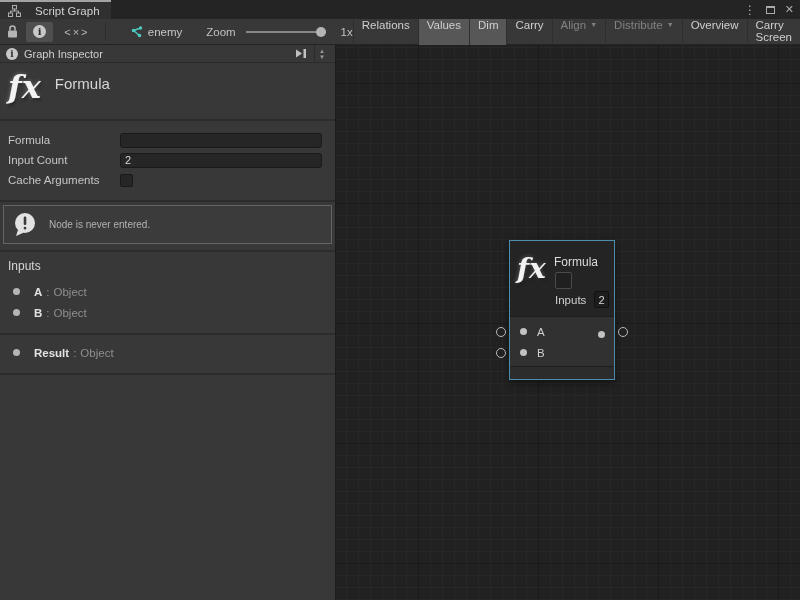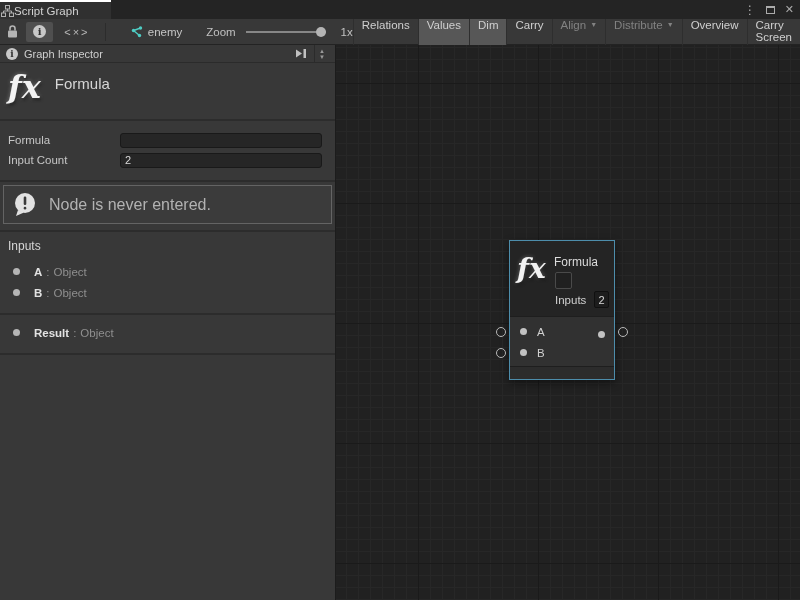--- a/index.html
+++ b/index.html
@@ -2,22 +2,22 @@
 <html><head>
 <meta charset="utf-8">
 <style>
   * { margin:0; padding:0; box-sizing:border-box; }
   html,body { width:800px; height:600px; overflow:hidden; background:#282828;
     font-family:"Liberation Sans", sans-serif; -webkit-font-smoothing:antialiased; }
   .window { width:800px; height:600px; display:flex; flex-direction:column; }
 
   
   .tab-bar { height:19px; background:#242424; display:flex; align-items:stretch; position:relative; }
-  .tab { width:111px; background:#303030; border-top:2px solid #ffffff; display:flex; align-items:center;
-         gap:0; padding:0 1px; color:#d2d2d2; font-size:11.5px; }
+  .tab { width:111px; background:#303030; border-top:2px solid #a3a3a3; display:flex; align-items:center;
+         gap:14px; padding:0 8px; color:#d2d2d2; font-size:11.5px; }
   .tab svg { flex:0 0 auto; }
   .window-controls { position:absolute; right:6px; top:0; height:19px; display:flex; align-items:center; gap:10px; color:#ababab; }
   .kebab { font-size:12px; letter-spacing:0; line-height:1; }
   .maxbox { width:9px; height:8px; border:1px solid #ababab; border-top:2px solid #ababab; display:inline-block; }
   .closex { font-size:11px; line-height:1; }
 
   
   .toolbar { height:26px; background:#383838; border-bottom:1px solid #232323; display:flex; align-items:center; color:#c8c8c8; font-size:11.5px; }
   .tbtn { height:20px; display:flex; align-items:center; justify-content:center; border-radius:2px; }
   .lock-btn { width:24px; margin-left:2px; }
@@ -52,21 +52,21 @@
     text-shadow:0 0 4px rgba(255,255,255,.35), 1px 2px 3px rgba(0,0,0,.8); line-height:1; }
   .insp-node-title { font-size:15px; color:#d6d6d6; align-self:flex-start; margin-top:4px; }
   .fields { padding:9px 0 10px 0; border-bottom:2px solid #2c2c2c; }
   .frow { display:flex; align-items:center; height:20px; padding:0 13px 0 8px; }
   .frow label { width:112px; flex:0 0 auto; font-size:11.5px; color:#c6c6c6; }
   .frow input[type=text] { flex:1; height:15px; background:#262626; border:1px solid #191919; border-radius:3px;
     color:#d8d8d8; font-size:11px; padding:0 4px; outline:none; font-family:"Liberation Sans", sans-serif; }
   .checkbox { width:13px; height:13px; background:#262626; border:1px solid #191919; border-radius:2px; }
   .warning-zone { padding:3px 3px 6px 3px; border-bottom:2px solid #2c2c2c; }
   .warning-box { display:flex; align-items:center; gap:10px; border:1px solid #646464; background:#3b3b3b; padding:5px 8px; min-height:32px; }
-  .warning-box .wtext { font-size:16px; color:#b2b2b2; }
+  .warning-box .wtext { font-size:10px; color:#b2b2b2; }
   .section { padding:7px 8px 10px 8px; border-bottom:2px solid #2c2c2c; }
   .sec-header { font-size:12px; color:#d6d6d6; margin-bottom:8px; }
   .port-row { display:flex; align-items:center; height:21px; font-size:11.5px; }
   .pdot { width:7px; height:7px; border-radius:50%; background:#b5b5b5; margin:0 14px 0 5px; flex:0 0 auto; }
   .pname { font-weight:bold; color:#e2e2e2; }
   .psep { color:#8f8f8f; margin:0 4px; }
   .ptype { color:#8f8f8f; }
   .insp-fill { flex:1; }
 
   
@@ -203,20 +203,24 @@
 
       <div class="fields">
         <div class="frow">
           <label>Formula</label>
           <input type="text" value="" style="">
         </div>
         <div class="frow">
           <label>Input Count</label>
           <input type="text" value="2" style="">
         </div>
+        <div class="frow">
+          <label>Cache Arguments</label>
+          <div class="checkbox"></div>
+        </div>
       </div>
 
       <div class="warning-zone">
         <div class="warning-box">
           <svg width="27" height="27" viewBox="0 0 27 27">
             <circle cx="13" cy="12" r="10" fill="#e2e2e2"></circle>
             <polygon points="6,19 4,25 12,21.5" fill="#e2e2e2"></polygon>
             <rect x="11.7" y="5.5" width="2.6" height="8.5" rx="1.2" fill="#3a3a3a"></rect>
             <rect x="11.7" y="15.8" width="2.6" height="2.6" rx="1.2" fill="#3a3a3a"></rect>
           </svg>

